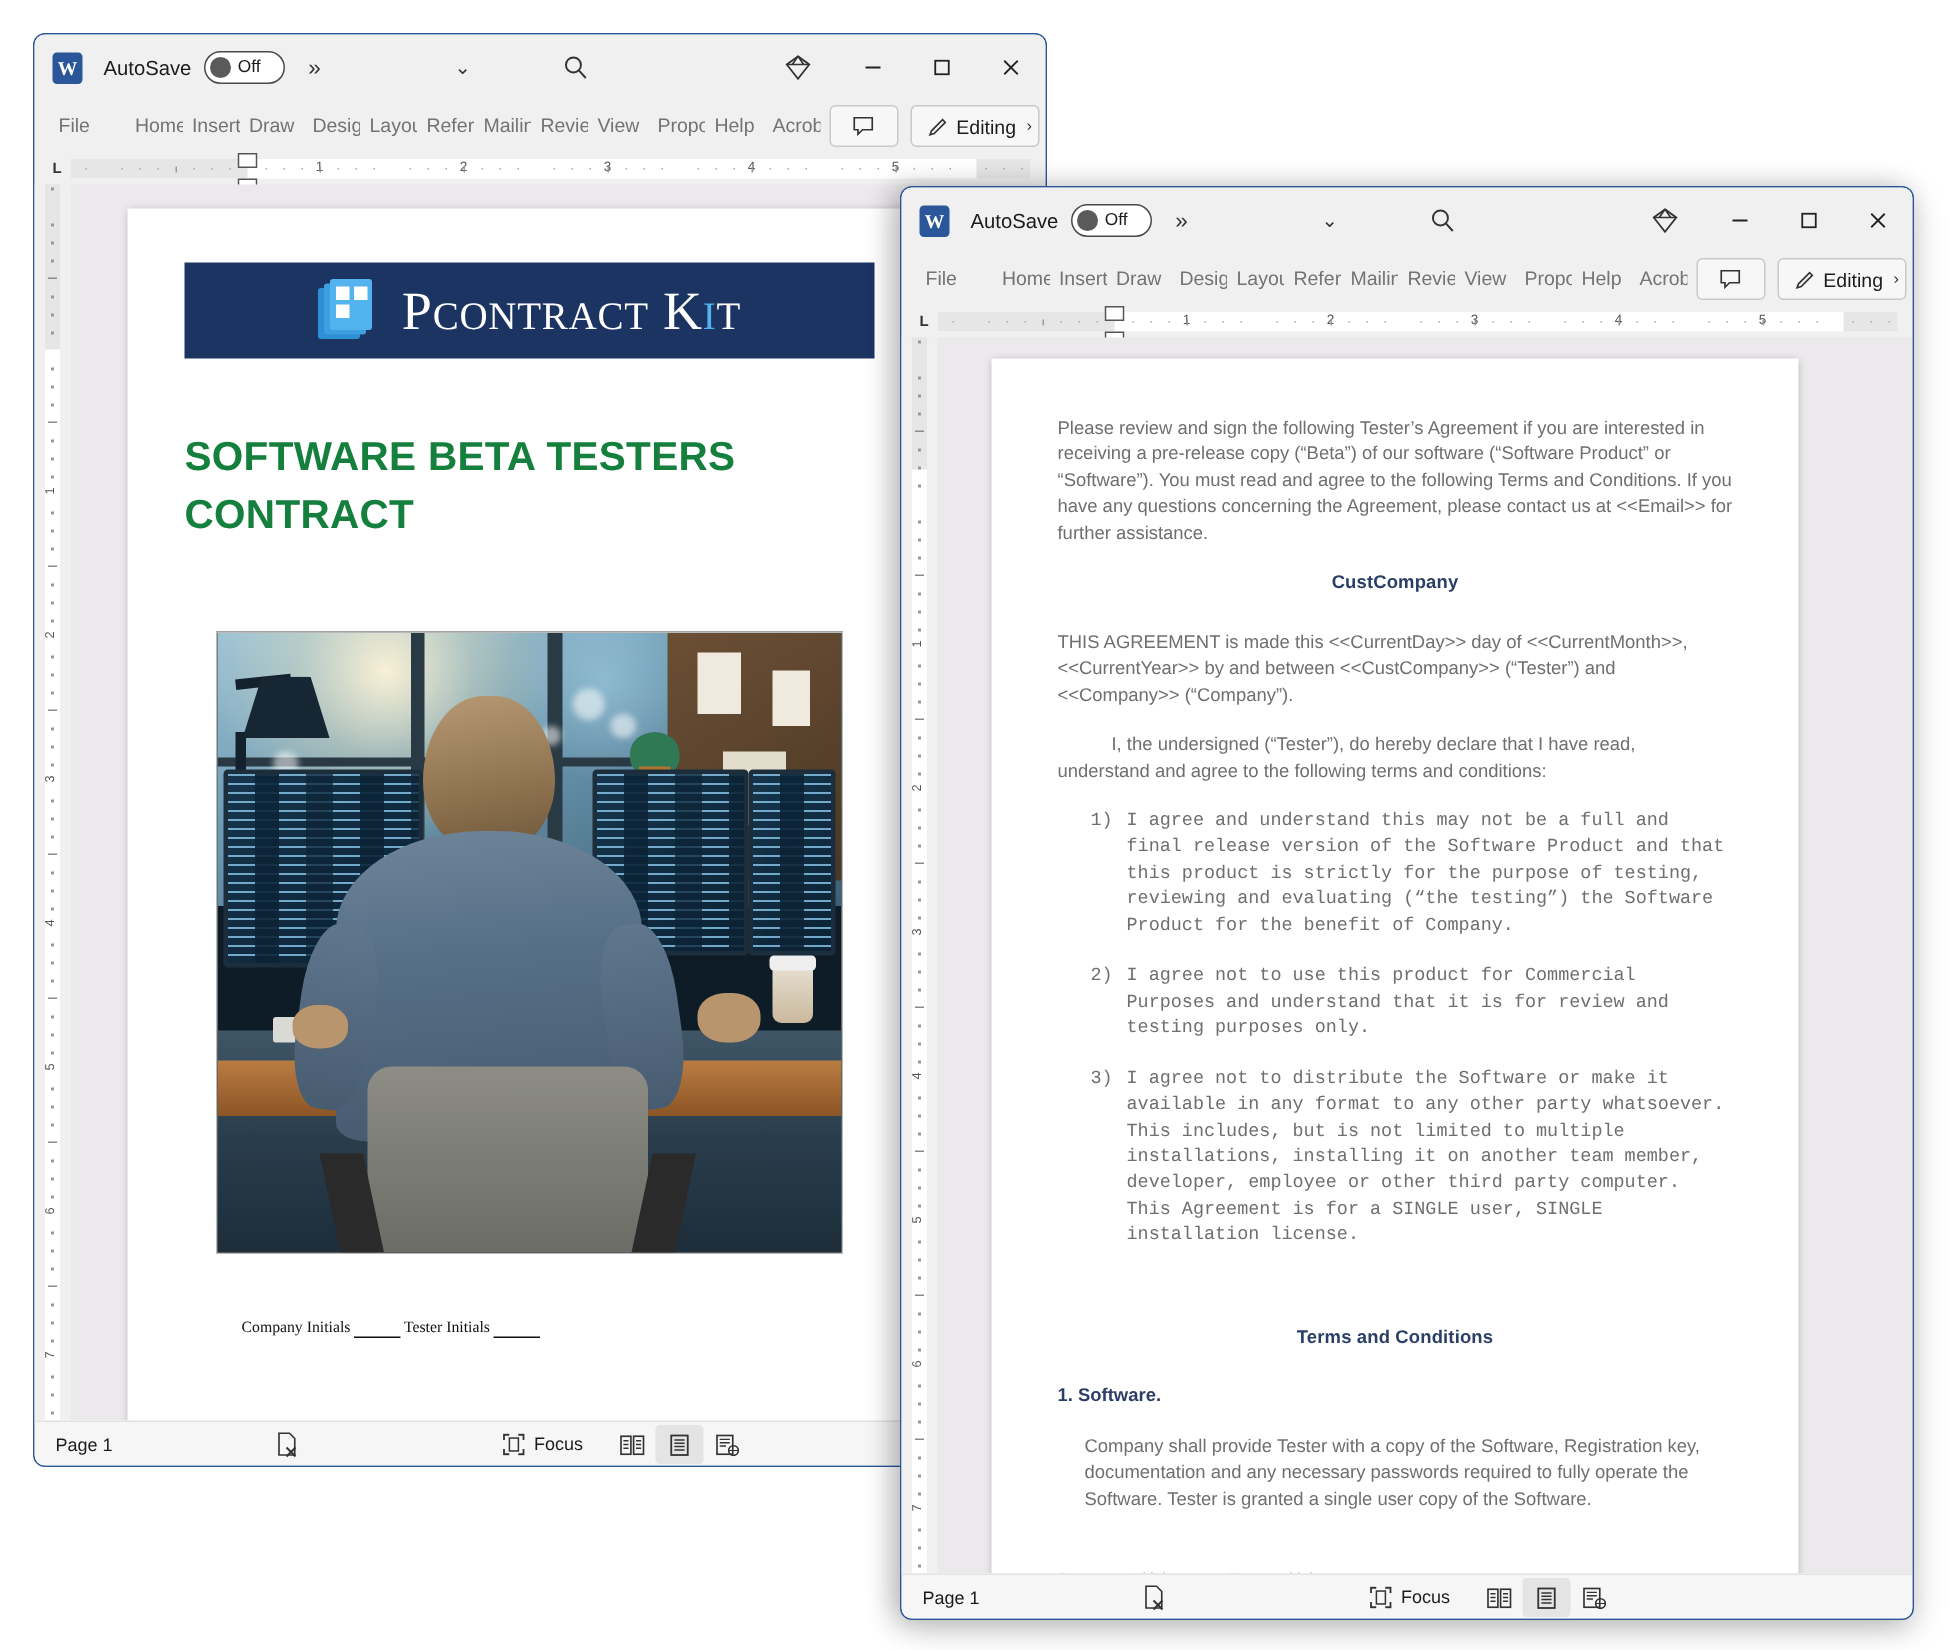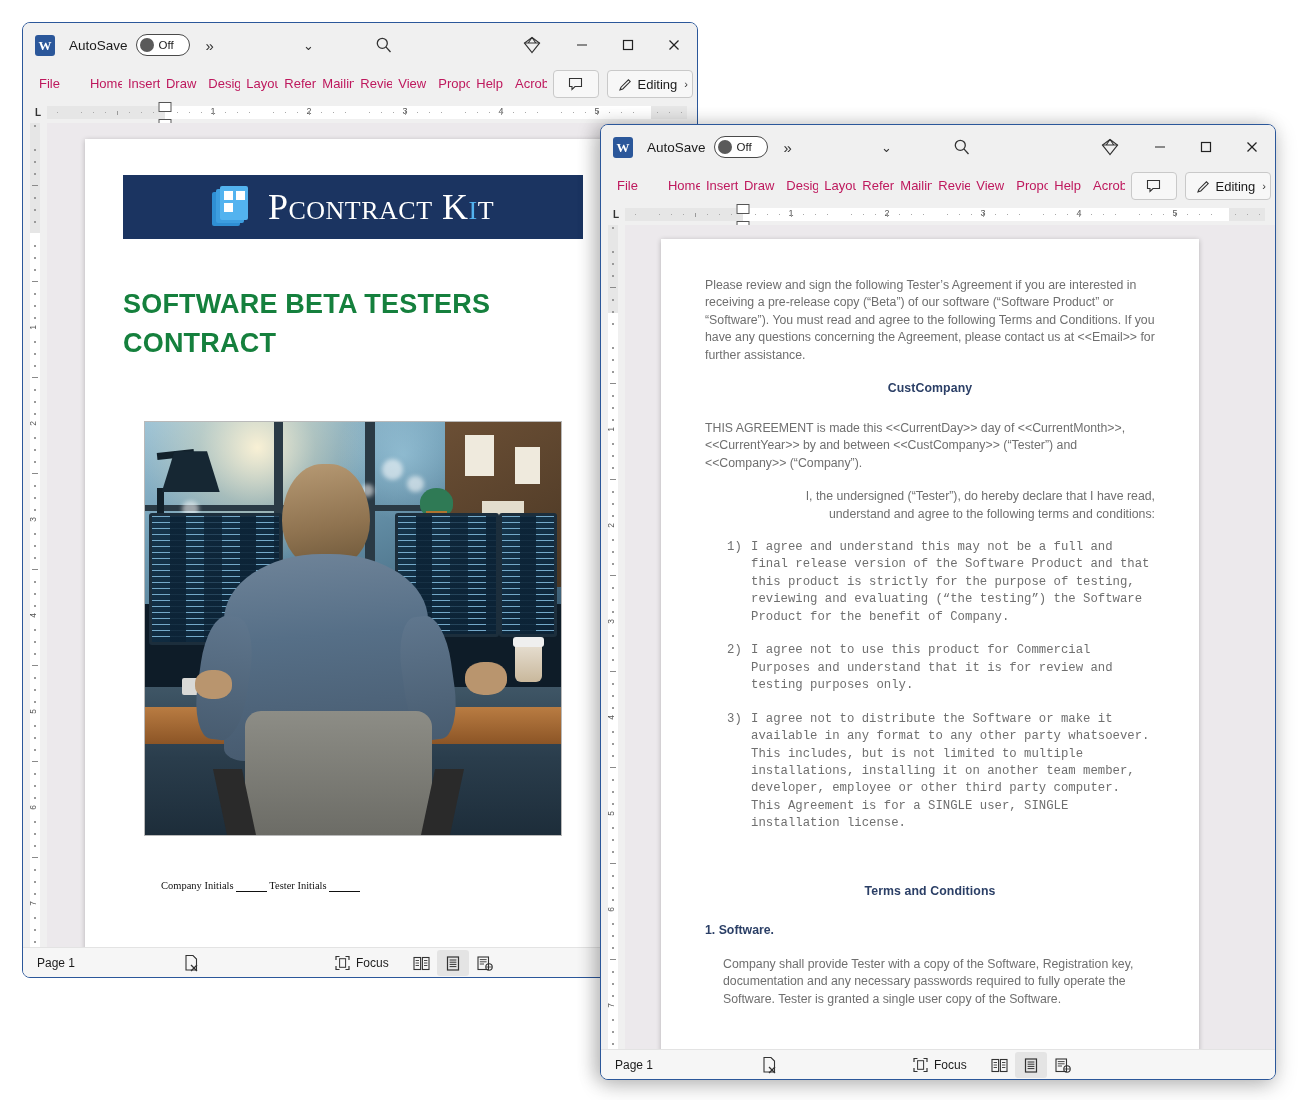--- a/index.html
+++ b/index.html
@@ -49,21 +49,21 @@
   .tb-btn{width:46px;height:44px;display:flex;align-items:center;justify-content:center;color:#1b1b1b;}
   .tb-btn.diamond{width:54px;}
 
   
   .ribbon{
     height:34px;background:#f0f0f0;display:flex;align-items:center;
     padding-left:14px;box-sizing:border-box;position:relative;
   }
   .tabs{display:flex;align-items:center;height:100%;}
   .tab{
-    font-size:13px;color:#be185d;padding:0 6px;height:26px;line-height:26px;
+    font-size:13px;color:#737373;padding:0 6px;height:26px;line-height:26px;
     white-space:nowrap;overflow:hidden;max-width:38px;box-sizing:border-box;
   }
   .tab.file{max-width:none;padding:0 10px 0 2px;margin-right:14px;}
   .tab.draw,.tab.view,.tab.help{max-width:none;}
   .ribbon-right{position:absolute;right:4px;top:3px;display:flex;align-items:center;gap:8px;}
   .rbtn{
     height:28px;border:1px solid #c9c9c9;border-radius:4px;background:#f7f7f7;
     display:flex;align-items:center;justify-content:center;gap:5px;
     font-size:13px;color:#1b1b1b;padding:0 10px;box-sizing:border-box;
   }
@@ -193,21 +193,21 @@
   .ph-bokeh{position:absolute;border-radius:50%;background:rgba(255,255,255,.55);filter:blur(2px);}
 
   
   .page2{left:36px;top:14px;width:538px;bottom:-30px;}
   .d2{padding:38px 44px 0 44px;color:#6f6f6f;font-size:12.3px;line-height:1.42;}
   .d2 .ctr-head{
     text-align:center;color:#2b3f66;font-weight:bold;font-size:12.3px;
     letter-spacing:.1px;margin:0 0 22px 0;
   }
   .d2 p{margin:0 0 16px 0;}
-  .d2 .indent{text-indent:36px;text-align:right;}
+  .d2 .indent{text-indent:36px;}
   .d2 ol{margin:0 0 12px 0;padding:0 0 0 26px;list-style:none;counter-reset:itm;font-family:Liberation Mono, monospace;}
   .d2 ol li{position:relative;margin:0 0 16px 0;padding-left:20px;}
   .d2 ol li:before{
     counter-increment:itm;content:counter(itm) ")";
     position:absolute;left:-4px;top:0;color:#6f6f6f;
   }
   .d2 .sec-head{color:#2b3f66;font-weight:bold;margin:0 0 16px 0;}
   .d2 .sec-body{margin-left:18px;}
   .d2 .gap{height:34px;}
   .d2 .foot{margin-top:38px;font-size:10.5px;color:#8a8a8a;white-space:nowrap;}

